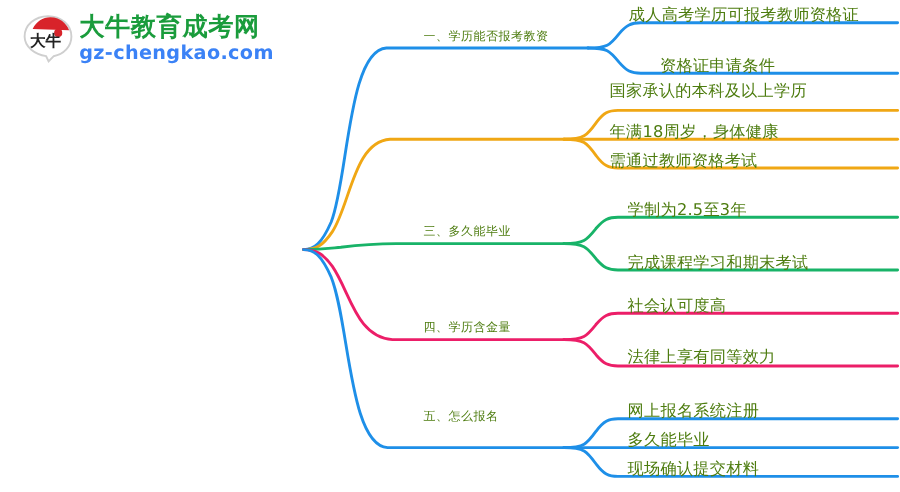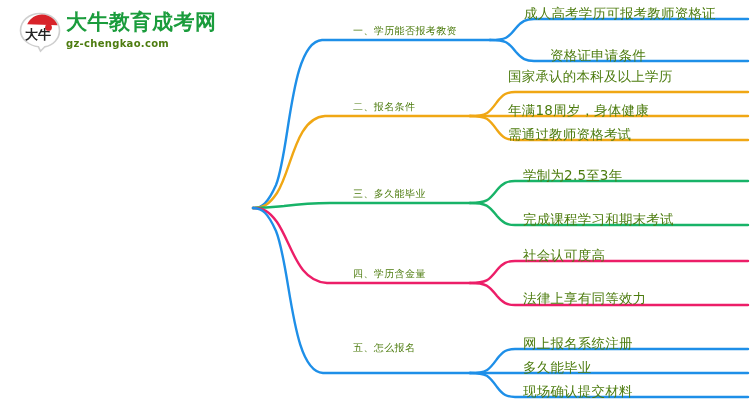--- a/index.html
+++ b/index.html
@@ -45,23 +45,23 @@
     font-family: "DejaVu Sans", sans-serif;
     font-size: 21px;
     font-weight: bold;
     color: #1a9c3c;
     letter-spacing: 0.5px;
     line-height: 24px;
     white-space: nowrap;
   }
   .logo-sub {
     font-family: "DejaVu Sans", sans-serif;
-    font-size: 10px;
+    font-size: 16px;
     font-weight: bold;
-    color: #4d7c0f;
+    color: #3b82f6;
     letter-spacing: 0.3px;
     line-height: 16px;
     margin-top: 2px;
     white-space: nowrap;
   }
 
   
   #map-svg {
     position: absolute;
     left: 0; top: 0;
@@ -137,21 +137,20 @@
       <path d="M253,208 C262,208 268,213 276,231 C291,268 291,371 323,373 L470,373" stroke="#1e8fe8"></path>
       <path d="M470,373 C487,373 489,370 497,359 C503,351 507,349 515,349 L748,349" stroke="#1e8fe8"></path>
       <path d="M470,373 L748,373" stroke="#1e8fe8"></path>
       <path d="M470,373 C487,373 489,376 497,387 C503,395 507,397 515,397 L748,397" stroke="#1e8fe8"></path>
     </g>
   </svg>
 
 
   <div class="node-text branch-label" style="left:353px; top:26px;">一、学历能否报考教资</div>
 
-  <div class="node-text branch-label" style="left:353px; top:102px;">二、报名条件</div>
 
   <div class="node-text branch-label" style="left:353px; top:189px;">三、多久能毕业</div>
 
   <div class="node-text branch-label" style="left:353px; top:269px;">四、学历含金量</div>
 
   <div class="node-text branch-label" style="left:353px; top:343px;">五、怎么报名</div>
 
   <div class="node-text leaf-label" style="left:524px; top:7px;">成人高考学历可报考教师资格证</div>
   <div class="node-text leaf-label" style="left:550px; top:49px;">资格证申请条件</div>
 

